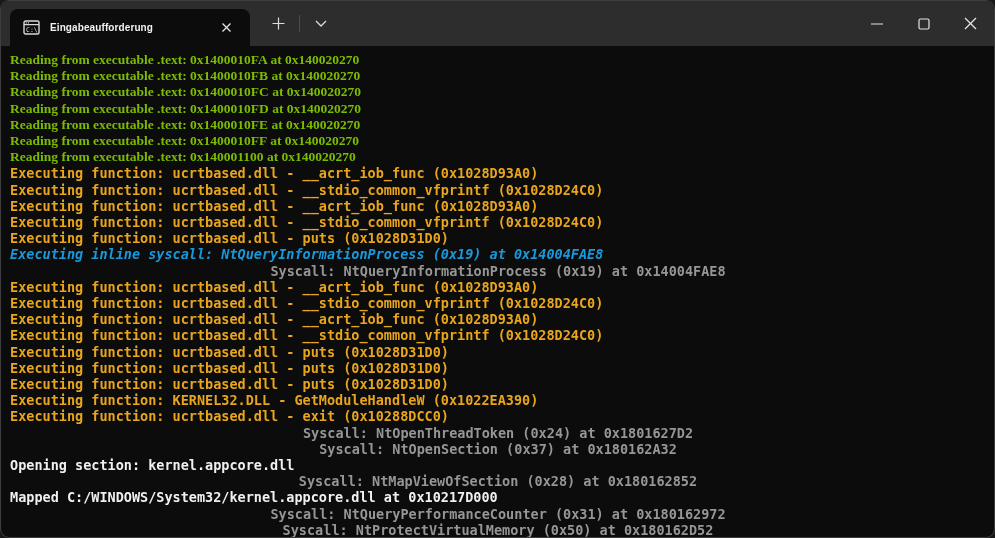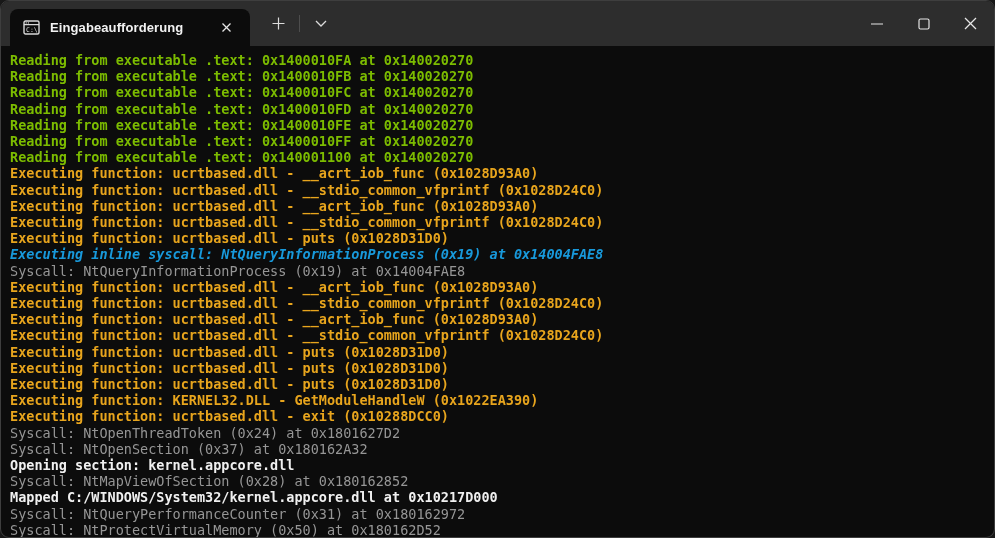--- a/index.html
+++ b/index.html
@@ -29,21 +29,21 @@
     background: var(--c-background, #0C0C0C);
     border-radius: 8px 8px 0 0;
     display: flex; align-items: center;
     padding: 0 8px 0 13px;
     color: #ffffff;
   }
   .tab-icon { width: 17px; height: 15px; flex: 0 0 17px; display: flex; }
   .tab-title {
     flex: 1;
     margin-left: 10px;
-    font-size: 13px; font-weight: bold; letter-spacing: .1px;
+    font-size: 10px; font-weight: bold; letter-spacing: .1px;
     color: #f2f2f2;
     white-space: nowrap; overflow: hidden;
   }
   .tab-close {
     width: 24px; height: 24px; border-radius: 4px;
     display: flex; align-items: center; justify-content: center;
     margin-right: 4px;
   }
   .tbtn {
     width: 30px; height: 28px; border-radius: 4px;
@@ -61,25 +61,25 @@
   .terminal {
     flex: 1;
     padding: 6px 8px 0 9px;
     font-family: "DejaVu Sans Mono", "Liberation Mono", monospace;
     font-size: 13.5px;
     line-height: 16.2px;
     white-space: pre;
     overflow: hidden;
   }
   .line { font-weight: bold; }
-  .line.green { color: var(--c-green, #7CBC00); }
+  .line.green { color: var(--c-green, #7CBC00); font-family: Liberation Serif, serif; }
   .line.amber { color: var(--c-amber, #E8A51D); }
   .line.blue  { color: var(--c-blue,  #1899DB); font-style: italic; }
   .line.white { color: var(--c-white, #F0F0F0); }
-  .line.gray  { color: var(--c-gray,  #969696); font-weight: normal; }
+  .line.gray  { color: var(--c-gray,  #969696); font-weight: bold; text-align: center; }
 
   svg { display: block; }
 </style>
 </head>
 <body>
 
 <div class="window">
 
   <div class="titlebar">
 

